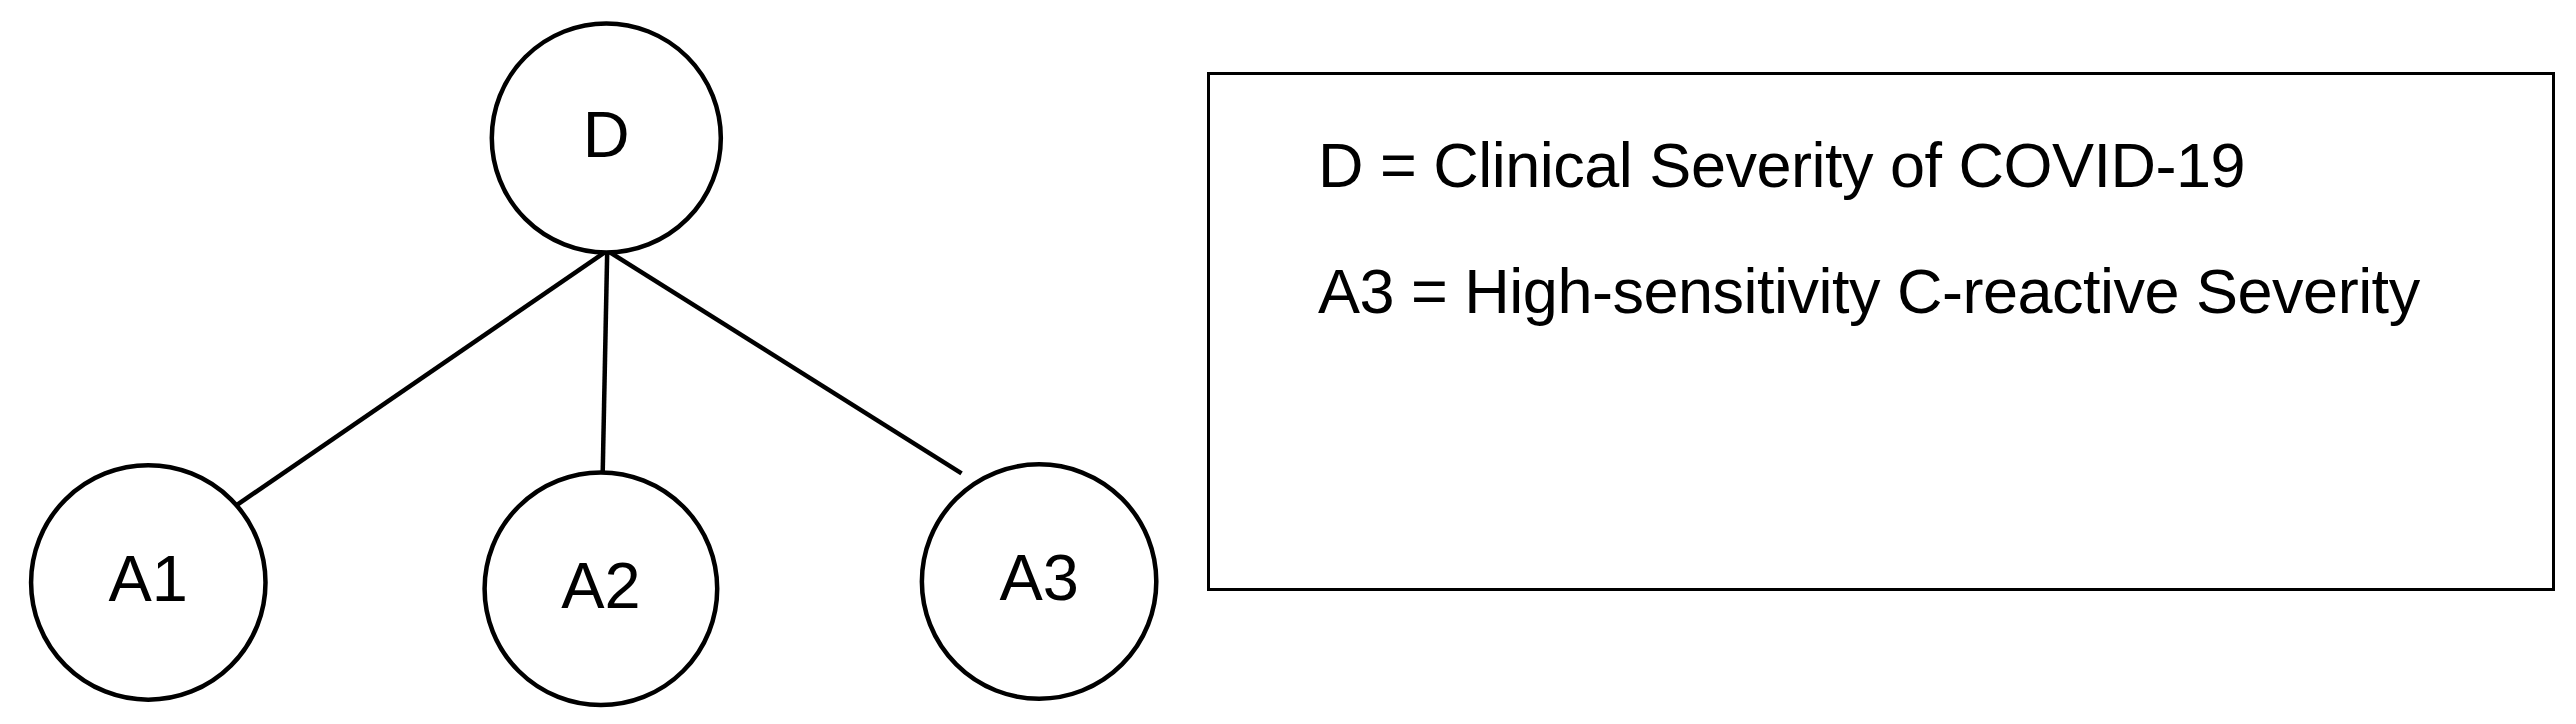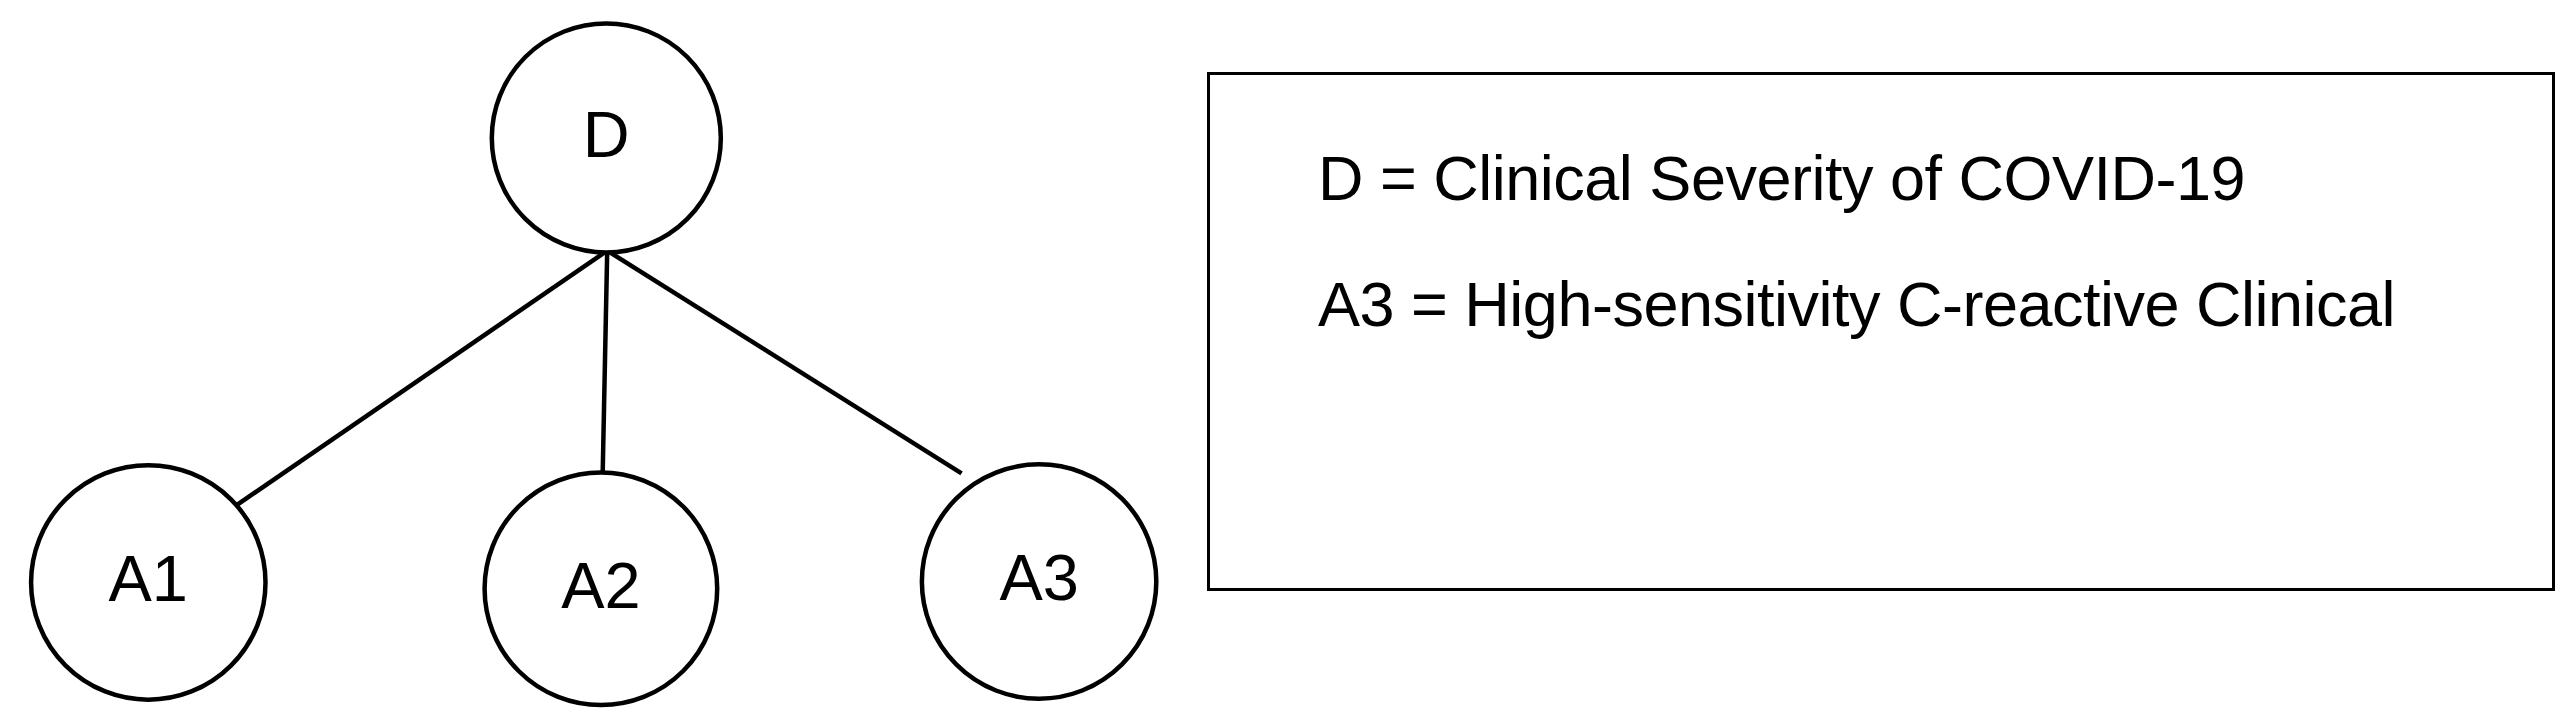--- a/index.html
+++ b/index.html
@@ -41,21 +41,21 @@
     top: 72px;
     width: 1348px;
     height: 519px;
     box-sizing: border-box;
     border: 3.6px solid #000000;
     background: #ffffff;
   }
   #legend-list {
     position: absolute;
     left: 108px;
-    top: 40px;
+    top: 27px;
     width: 1209px;
   }
   .legend-line {
     font-family: "Liberation Sans", sans-serif;
     font-size: 63px;
     line-height: 126px;
     color: #000000;
     white-space: nowrap;
     letter-spacing: -0.5px;
   }
@@ -90,18 +90,18 @@
 
     <g>
       <circle cx="1152" cy="645" r="130" fill="#ffffff" stroke="#000000" stroke-width="5"></circle>
       <text class="node-label" x="1152" y="641">A3</text>
     </g>
   </svg>
 
   <div id="legend-box">
     <div id="legend-list">
       <div class="legend-line">D = Clinical Severity of COVID-19</div>
-      <div class="legend-line">A3 = High-sensitivity C-reactive Clinical</div>
+      <div class="legend-line">A3 = High-sensitivity C-reactive Severity</div>
     </div>
   </div>
 
 </div>
 
 
 </body></html>

